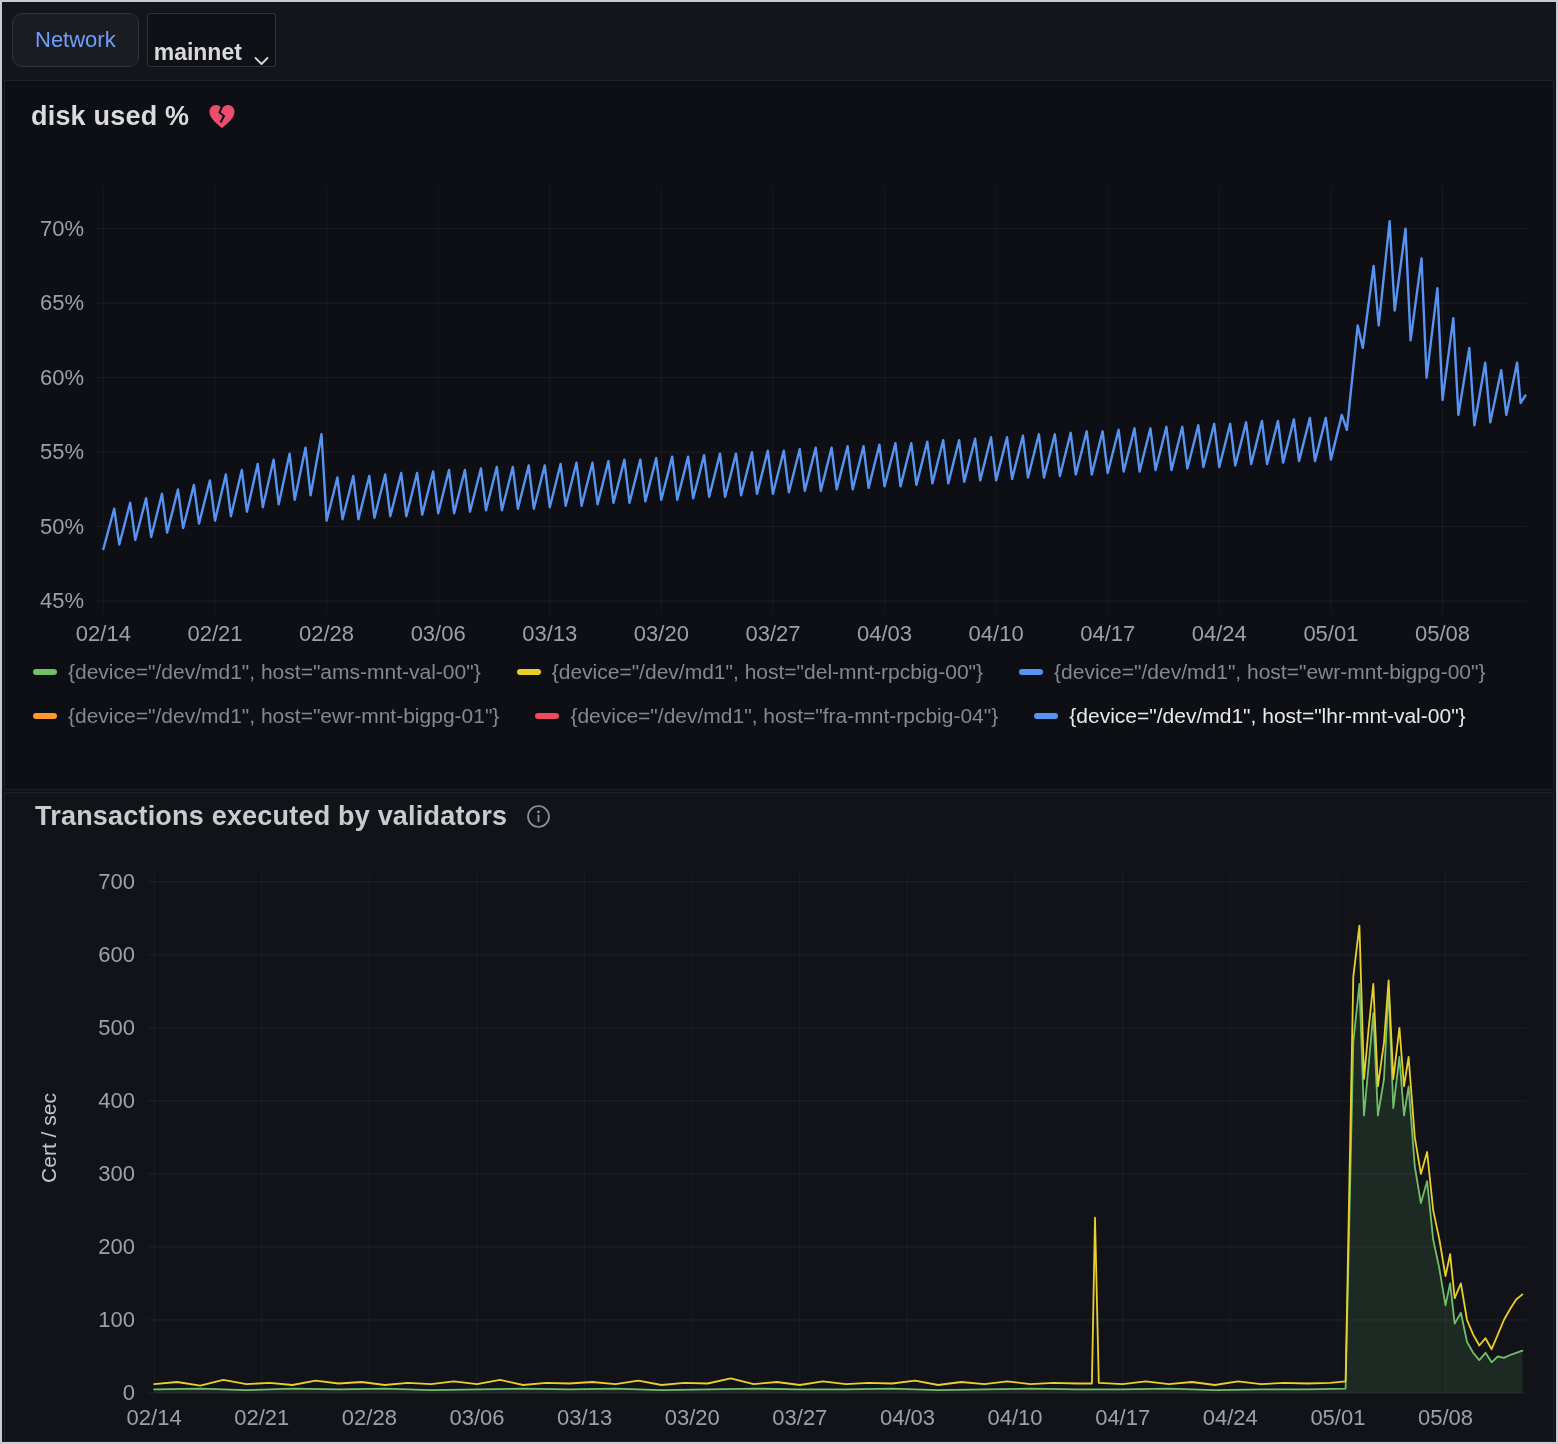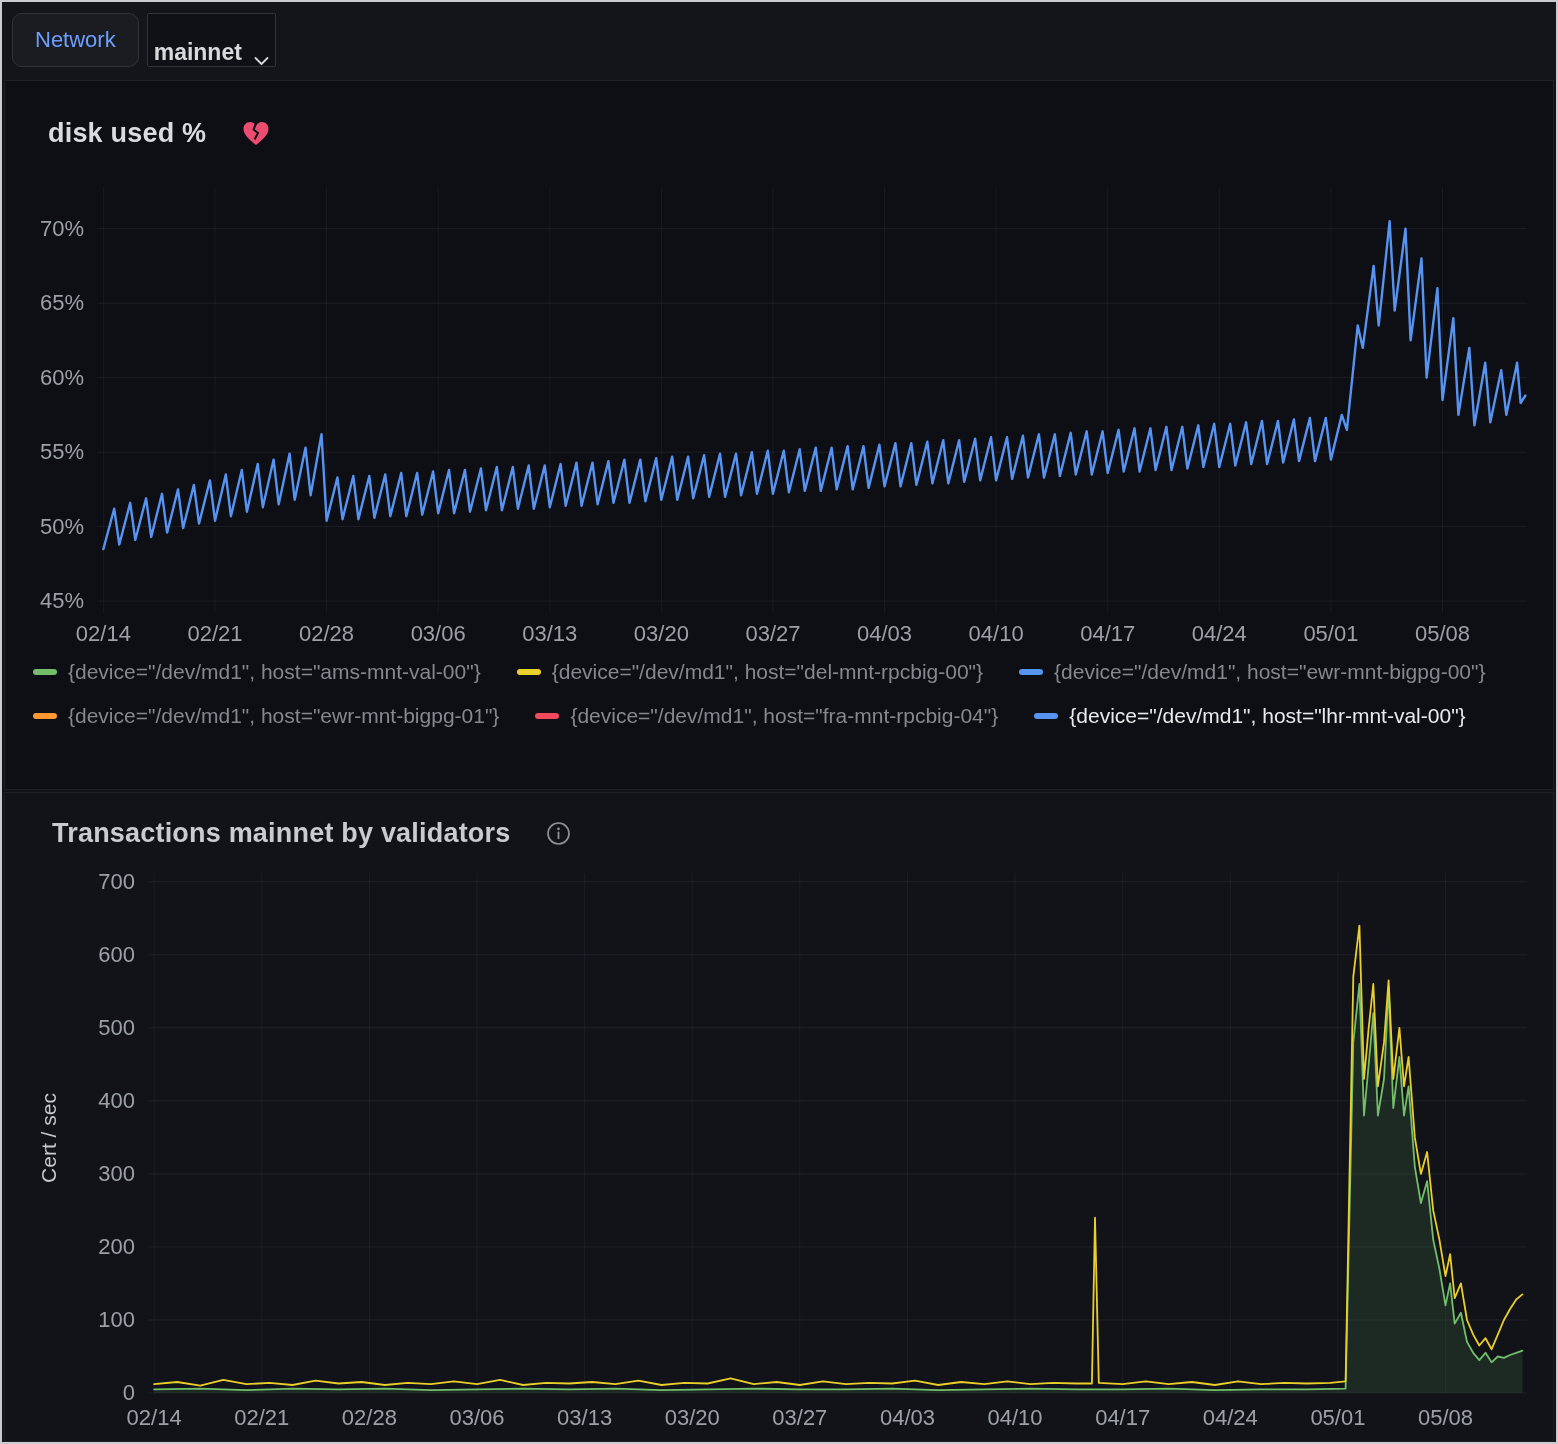--- a/index.html
+++ b/index.html
@@ -26,21 +26,21 @@
     border:1px solid #2f333b;border-radius:2px;background:#101116;
     color:#d8d9da;font-size:23px;cursor:pointer;font-weight:bold;
   }
   
   .panel{position:absolute;left:2px;width:1550px;background:#0e0f14;border:1px solid #1d2026;box-sizing:border-box;}
   .panel1{top:78px;height:710px;}
   .panel2{top:790px;height:650px;background:#111319;}
   .panel-title-row{position:absolute;display:flex;align-items:center;gap:18px;z-index:2;}
   .panel1 .panel-title-row{left:26px;top:20px;}
   .panel2 .panel-title-row{left:30px;top:8px;}
-  .panel-title{margin:17px;font-size:27px;font-weight:600;color:#dadbde;letter-spacing:.2px;}
+  .panel-title{margin:0;font-size:27px;font-weight:600;color:#dadbde;letter-spacing:.2px;}
   .panel2 .panel-title{color:#c9cbce;}
   .chart-svg{position:absolute;top:0;left:0;}
   .chart-svg text{font-family:"Liberation Sans",sans-serif;}
   
   .legend{
     position:absolute;left:28px;right:20px;top:578px;
     display:flex;flex-wrap:wrap;column-gap:36px;row-gap:18px;
     align-content:flex-start;
   }
   .legend-item{display:flex;align-items:center;gap:11px;font-size:21px;color:#85888f;cursor:pointer;line-height:26px;}
@@ -144,21 +144,21 @@
         </div>
         <div class="legend-item hl">
           <span class="swatch" style="background: rgb(87, 148, 242);"></span>
           <span class="legend-label">{device="/dev/md1", host="lhr-mnt-val-00"}</span>
         </div>
       </div>
   </section>
 
   <section class="panel panel2">
     <div class="panel-title-row">
-      <h2 class="panel-title">Transactions mainnet by validators</h2>
+      <h2 class="panel-title">Transactions executed by validators</h2>
       <svg width="27" height="27" viewBox="0 0 27 27">
         <circle cx="13.5" cy="13.5" r="10.5" fill="none" stroke="#8e9298" stroke-width="1.7"></circle>
         <circle cx="13.5" cy="8.8" r="1.4" fill="#8e9298"></circle>
         <rect x="12.6" y="11.6" width="1.8" height="7.6" rx="0.9" fill="#8e9298"></rect>
       </svg>
     </div>
     <div class="ylabel">Cert / sec</div>
     <svg id="chart-tx" class="chart-svg" width="1548" height="648" viewBox="0 0 1548 648">
         <line x1="143" x2="1522" y1="600" y2="600" stroke="rgba(204,212,232,0.08)" stroke-width="1"></line>
         <text x="130" y="607" text-anchor="end" fill="#9ca1a8" font-size="22">0</text>

